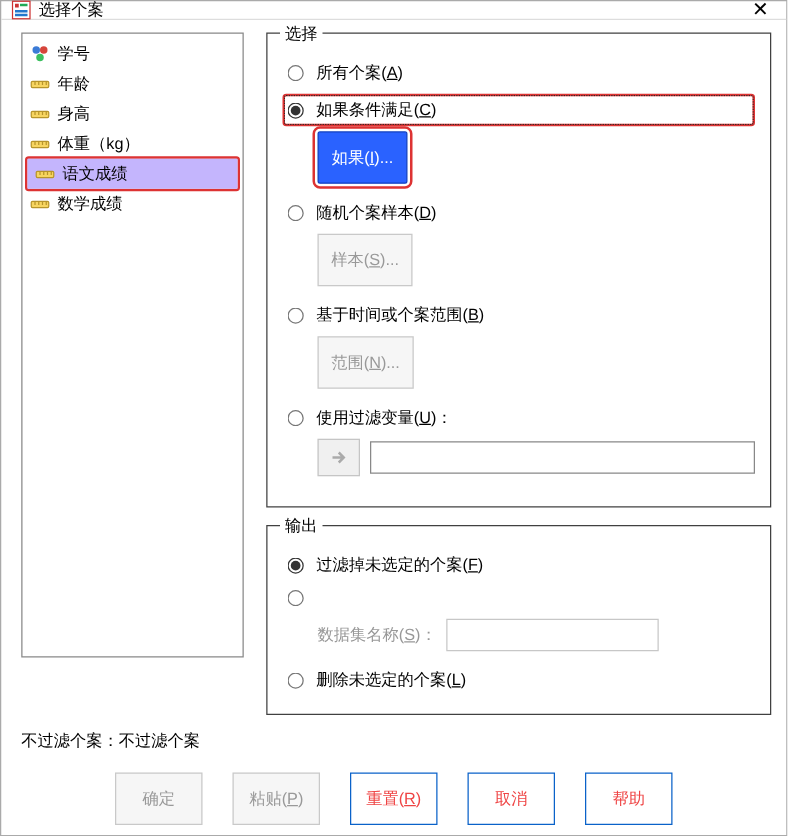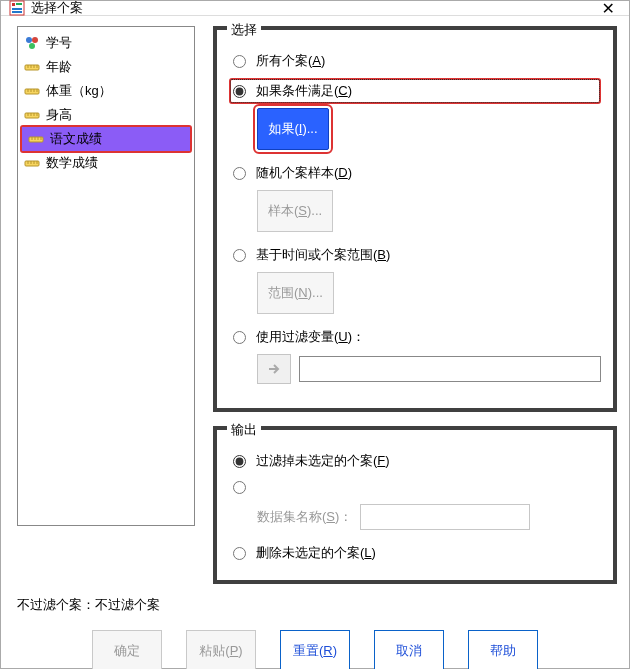--- a/index.html
+++ b/index.html
@@ -45,36 +45,36 @@
     height: 500px;
   }
   .var-item {
     display:flex;
     align-items:center;
     height: 24px;
     padding: 0 6px;
     gap:6px;
   }
   .var-item.selected {
-    background: #8b5cf6;
+    background: #c4b5fd;
   }
   .var-item .vicon { width:16px; height:16px; flex:0 0 16px; }
   .highlight-box {
     border: 2px solid #d33;
     border-radius:3px;
     margin: -2px 2px;
   }
   .right {
     flex:1;
     display:flex;
     flex-direction:column;
     gap:14px;
   }
   .group {
-    border:4px solid #404040;
+    border:1px solid #404040;
     position:relative;
     padding: 18px 12px 14px 16px;
   }
   .group > .legend {
     position:absolute;
     top:-9px; left:10px;
     background:#fff;
     padding:0 4px;
     font-size:13px;
   }
@@ -146,21 +146,21 @@
     font-size:13px;
   }
   .buttons {
     display:flex;
     justify-content:center;
     gap:24px;
     padding: 14px 0 16px 0;
   }
   .buttons .btn { min-width:70px; }
   .btn.blue-outline {
-    color:#1d4ed8;
+    color:#ef4444;
     border:1px solid #0a62c9;
     background:#fff;
   }
   input[type=radio] { margin:0 4px 0 0; accent-color:#333; }
   .dotted-focus { outline:1px dotted #2a2a2a; outline-offset:-2px; }
 </style>
 </head>
 <body>
 
 <div class="window">
@@ -201,31 +201,31 @@
           <span>年龄</span>
         </div>
         <div class="var-item">
           <span class="vicon"><svg width="16" height="16" viewBox="0 0 16 16">
               <rect x="1" y="6" width="14" height="5" rx="1" fill="#f7d560" stroke="#b7952a"></rect>
               <line x1="4" y1="6" x2="4" y2="9" stroke="#b7952a"></line>
               <line x1="7" y1="6" x2="7" y2="9" stroke="#b7952a"></line>
               <line x1="10" y1="6" x2="10" y2="9" stroke="#b7952a"></line>
               <line x1="13" y1="6" x2="13" y2="9" stroke="#b7952a"></line>
             </svg></span>
-          <span>体重（kg）</span>
+          <span>身高</span>
         </div>
         <div class="var-item">
           <span class="vicon"><svg width="16" height="16" viewBox="0 0 16 16">
               <rect x="1" y="6" width="14" height="5" rx="1" fill="#f7d560" stroke="#b7952a"></rect>
               <line x1="4" y1="6" x2="4" y2="9" stroke="#b7952a"></line>
               <line x1="7" y1="6" x2="7" y2="9" stroke="#b7952a"></line>
               <line x1="10" y1="6" x2="10" y2="9" stroke="#b7952a"></line>
               <line x1="13" y1="6" x2="13" y2="9" stroke="#b7952a"></line>
             </svg></span>
-          <span>身高</span>
+          <span>体重（kg）</span>
         </div>
         <div class="highlight-box">
           <div class="var-item selected">
             <span class="vicon"><svg width="16" height="16" viewBox="0 0 16 16">
                 <rect x="1" y="6" width="14" height="5" rx="1" fill="#f7d560" stroke="#b7952a"></rect>
                 <line x1="4" y1="6" x2="4" y2="9" stroke="#b7952a"></line>
                 <line x1="7" y1="6" x2="7" y2="9" stroke="#b7952a"></line>
                 <line x1="10" y1="6" x2="10" y2="9" stroke="#b7952a"></line>
                 <line x1="13" y1="6" x2="13" y2="9" stroke="#b7952a"></line>
               </svg></span>

